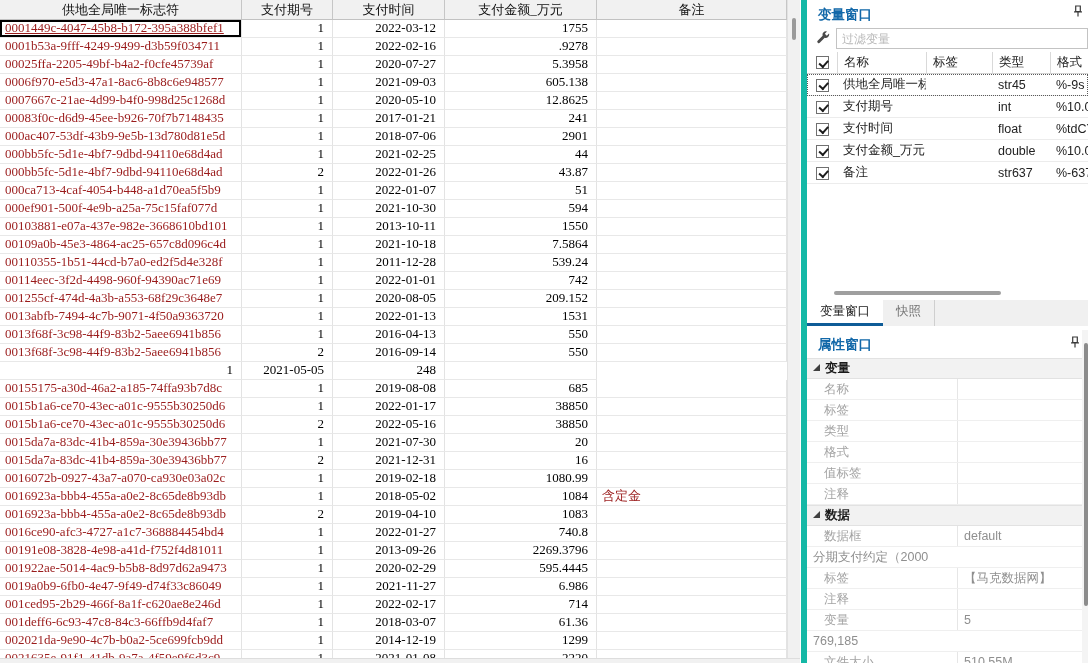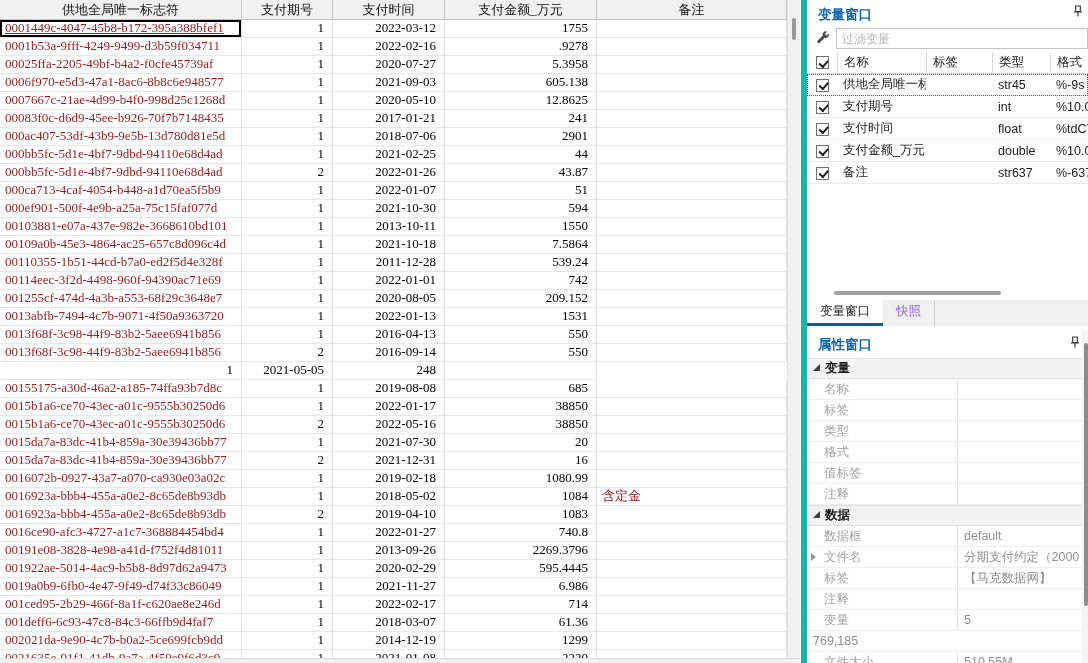--- a/index.html
+++ b/index.html
@@ -56,21 +56,21 @@
   .cb{position:relative;display:inline-block;width:13px;height:13px;background:#fff;
       border:1px solid #707070;box-sizing:border-box;vertical-align:middle;}
   .cb::after{content:'';position:absolute;left:2px;top:2.5px;width:7px;height:3.5px;
       border-left:2px solid #1c1c1c;border-bottom:2px solid #1c1c1c;transform:rotate(-48deg);}
 
   
   .var-hthumb{position:absolute;left:27px;top:291px;width:167px;height:4px;background:#9f9f9f;border-radius:2px;}
 
   
   .tabbar{position:absolute;left:0;top:300px;right:0;height:26px;background:#f0f0f0;display:flex;align-items:stretch;}
-  .tab{padding:0 13px;line-height:23px;font-size:12.5px;color:#8b5cf6;white-space:nowrap;box-sizing:border-box;}
+  .tab{padding:0 13px;line-height:23px;font-size:12.5px;color:#737373;white-space:nowrap;box-sizing:border-box;}
   .tab.tab-active{background:#fff;border-bottom:3px solid #0f5c97;color:#1a1a1a;}
   .tab.tab-plain{border-right:1px solid #cfcfcf;}
 
   
   .prop-title-row{position:absolute;left:0;top:332px;right:0;height:24px;}
   .propgrid{position:absolute;left:0;top:358px;width:275px;}
   .psec{display:flex;align-items:center;height:21px;background:#f2f2f2;border-top:1px solid #e2e2e2;
         border-bottom:1px solid #e2e2e2;box-sizing:border-box;font-weight:700;color:#1a1a1a;font-size:12.5px;}
   .tri-exp{width:0;height:0;border-left:7px solid transparent;border-bottom:7px solid #404040;margin:0 5px 2px 6px;}
   .prow{display:grid;grid-template-columns:151px 1fr;height:21px;box-sizing:border-box;border-bottom:1px solid #efefef;align-items:center;}
@@ -532,21 +532,20 @@
         <span>数据</span>
       </div>
       <div>
 
           <div class="prow">
             <div class="plabel"><span>数据框</span></div>
             <div class="pvalue">default</div>
           </div>
 
           <div class="prow has-exp">
-            <div class="plabel"><span class="expander"></span><span>文件名</span></div>
             <div class="pvalue">分期支付约定（2000</div>
           </div>
 
           <div class="prow">
             <div class="plabel"><span>标签</span></div>
             <div class="pvalue">【马克数据网】</div>
           </div>
 
           <div class="prow">
             <div class="plabel"><span>注释</span></div>

